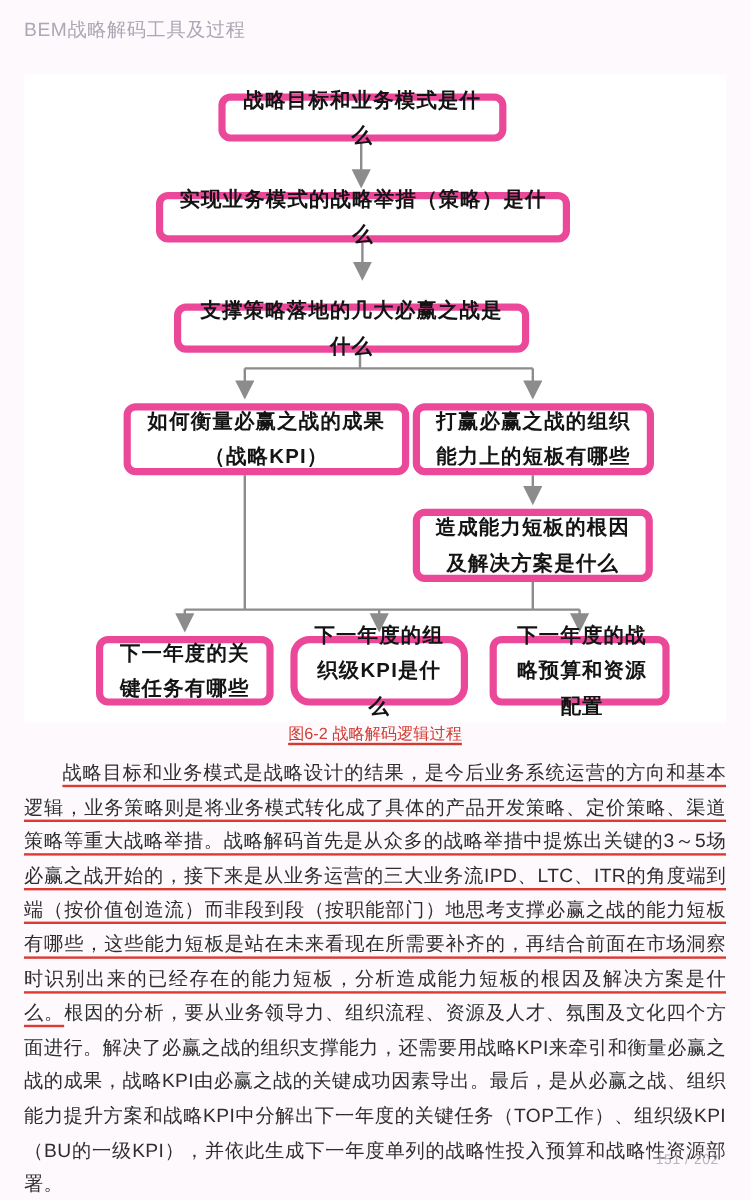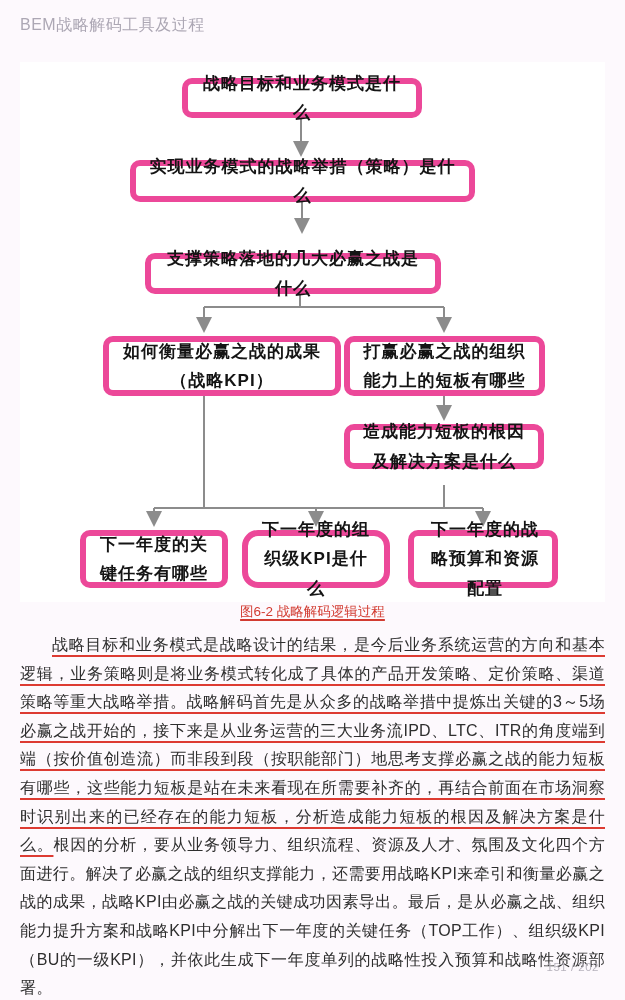--- a/index.html
+++ b/index.html
@@ -22,21 +22,21 @@
     border:6px solid #ec4899;border-radius:10px;background:#fff;
     display:flex;align-items:center;justify-content:center;
     text-align:center;font-weight:700;font-size:17px;color:#141414;
     line-height:1.72;letter-spacing:1px;padding:2px 8px;
   }
   .n1{left:162px;top:16px;width:240px;height:40px;}
   .n2{left:110px;top:98px;width:345px;height:42px;text-align:center;}
   .n3{left:125px;top:175px;width:296px;height:41px;margin-top:16px;}
   .n4{left:83px;top:274px;width:238px;height:60px;}
   .n5{left:324px;top:274px;width:201px;height:60px;}
-  .n6{left:324px;top:362px;width:200px;height:45px;}
+  .n6{left:324px;top:362px;width:200px;height:61px;}
   .n7{left:60px;top:468px;width:148px;height:58px;}
   .n8{left:222px;top:468px;width:148px;height:58px;border-radius:16px;}
   .n9{left:388px;top:468px;width:150px;height:58px;padding-left:12px;}
   .figure-caption{
     position:absolute;left:0;top:603px;width:625px;text-align:center;
     font-size:13.5px;font-weight:400;color:#d23b31;
     text-decoration:underline;text-decoration-thickness:1.5px;
     text-underline-offset:3px;text-decoration-skip-ink:none;
   }
   .body-text{

